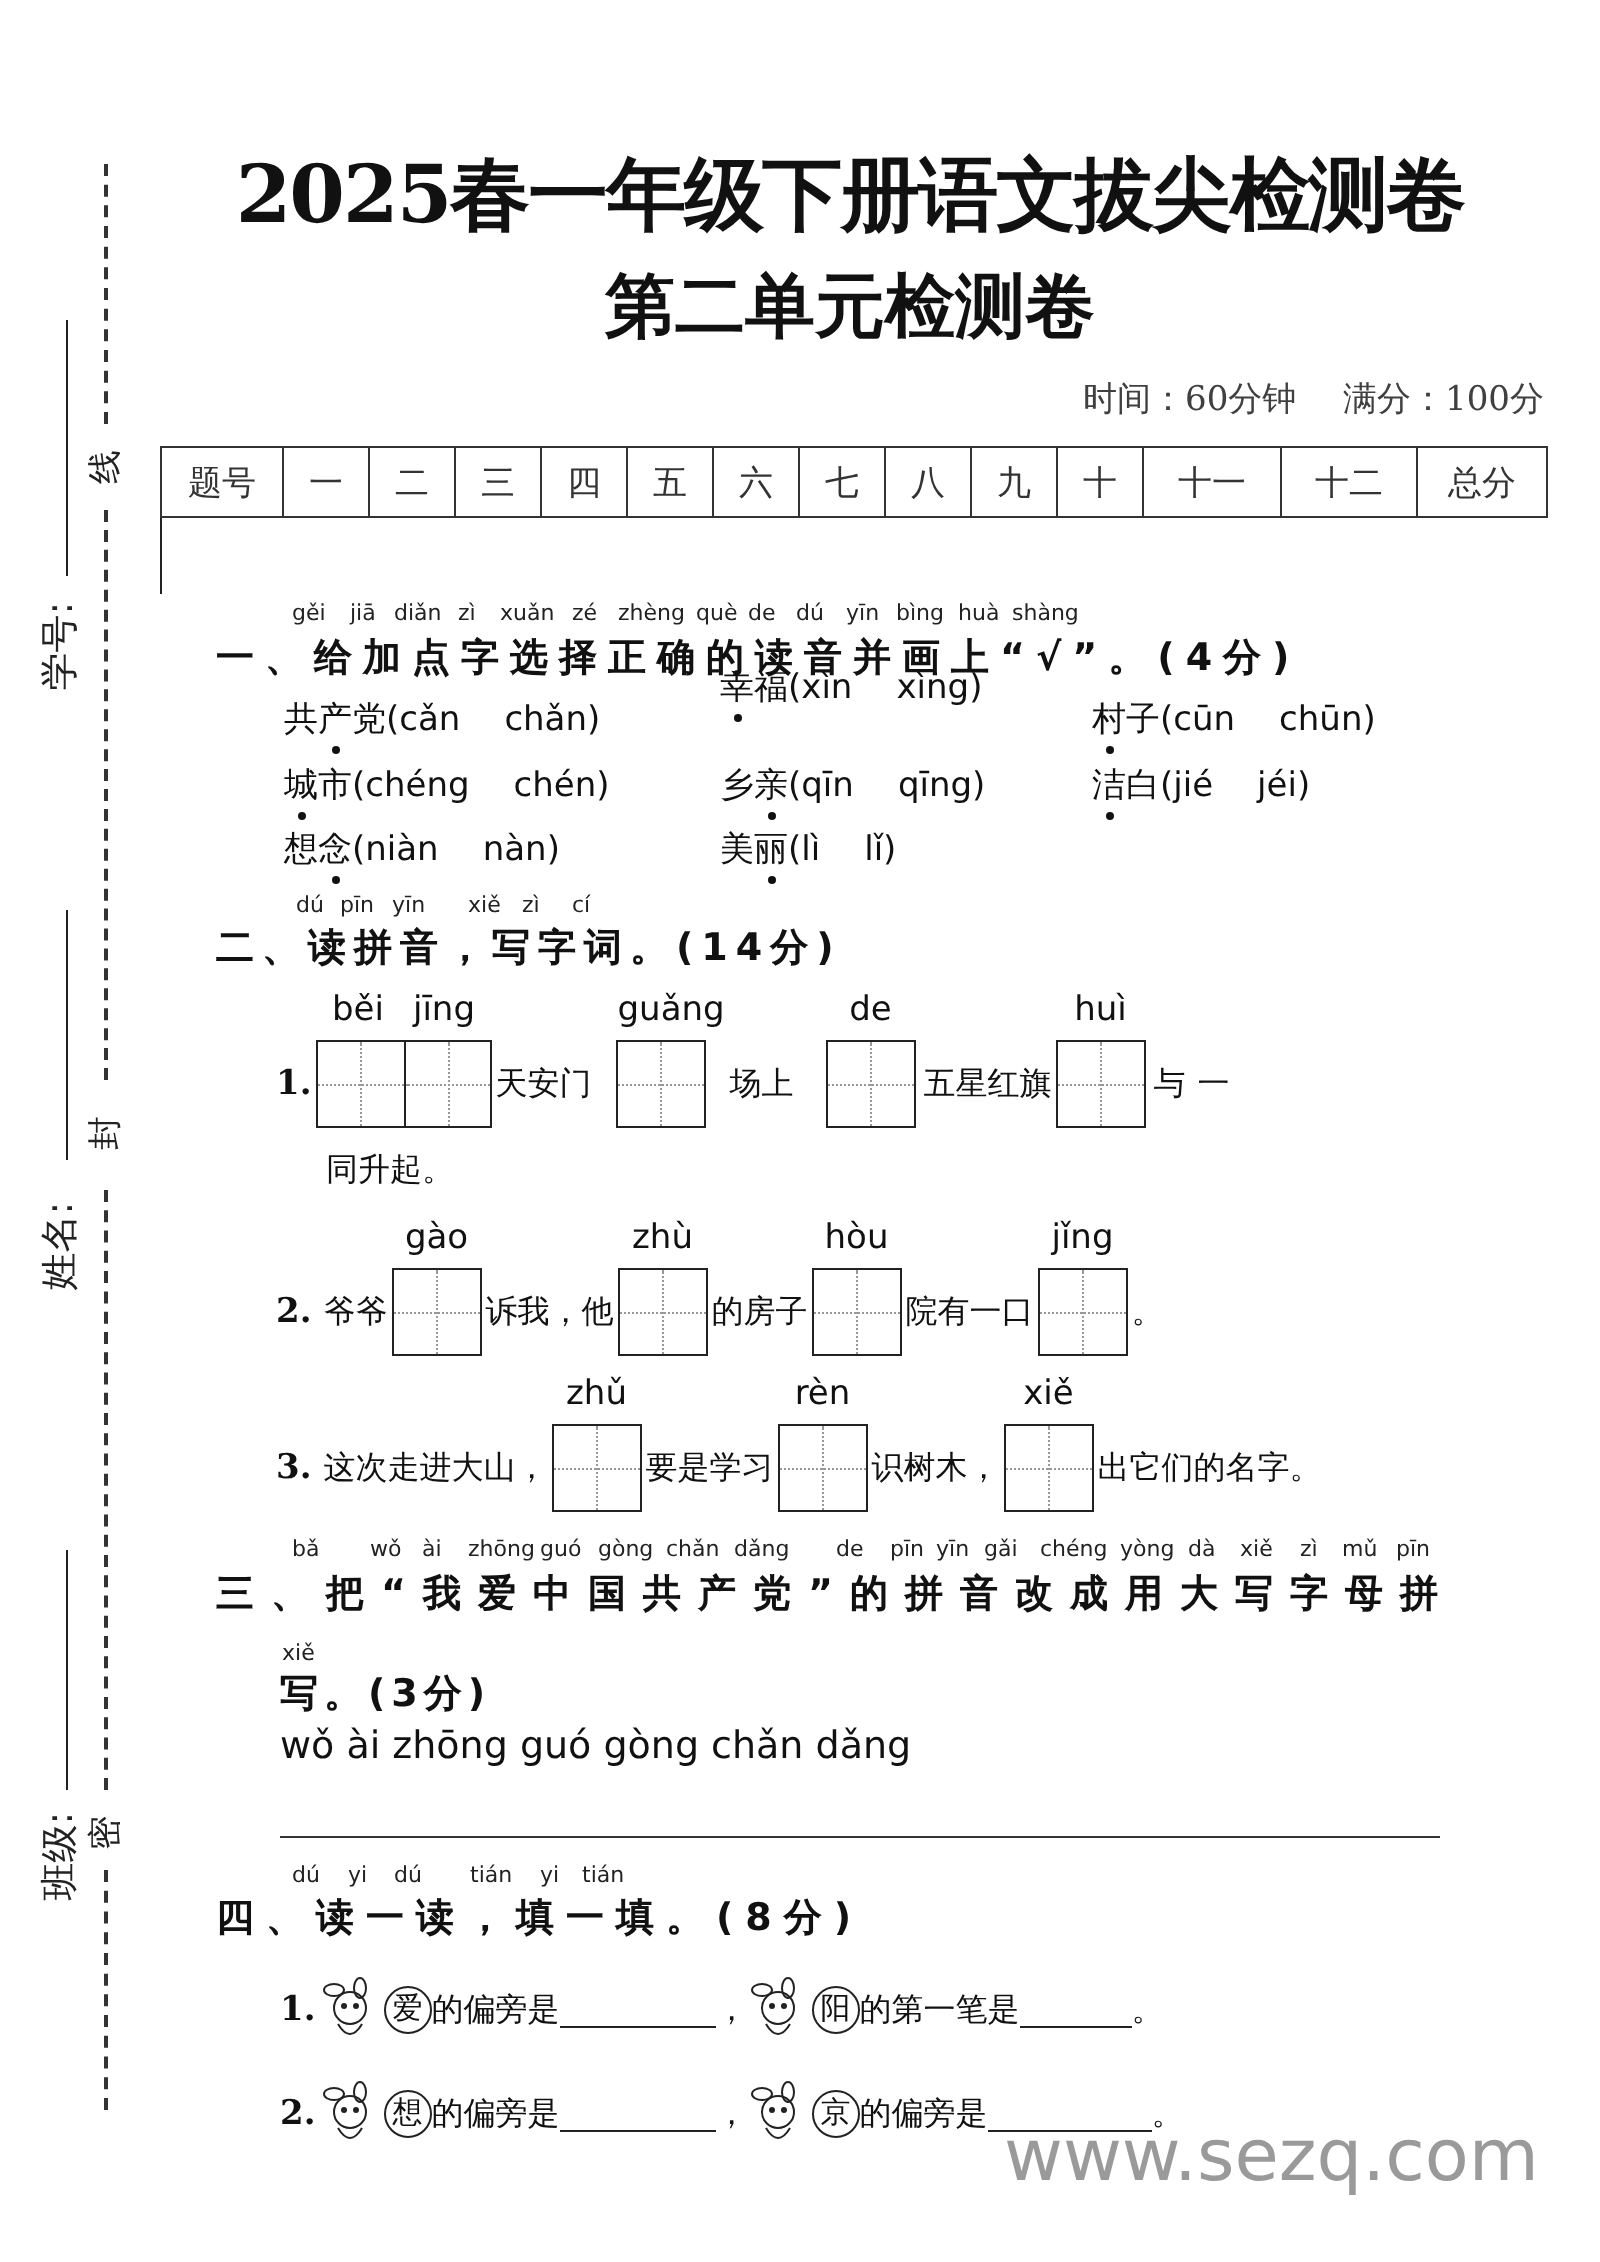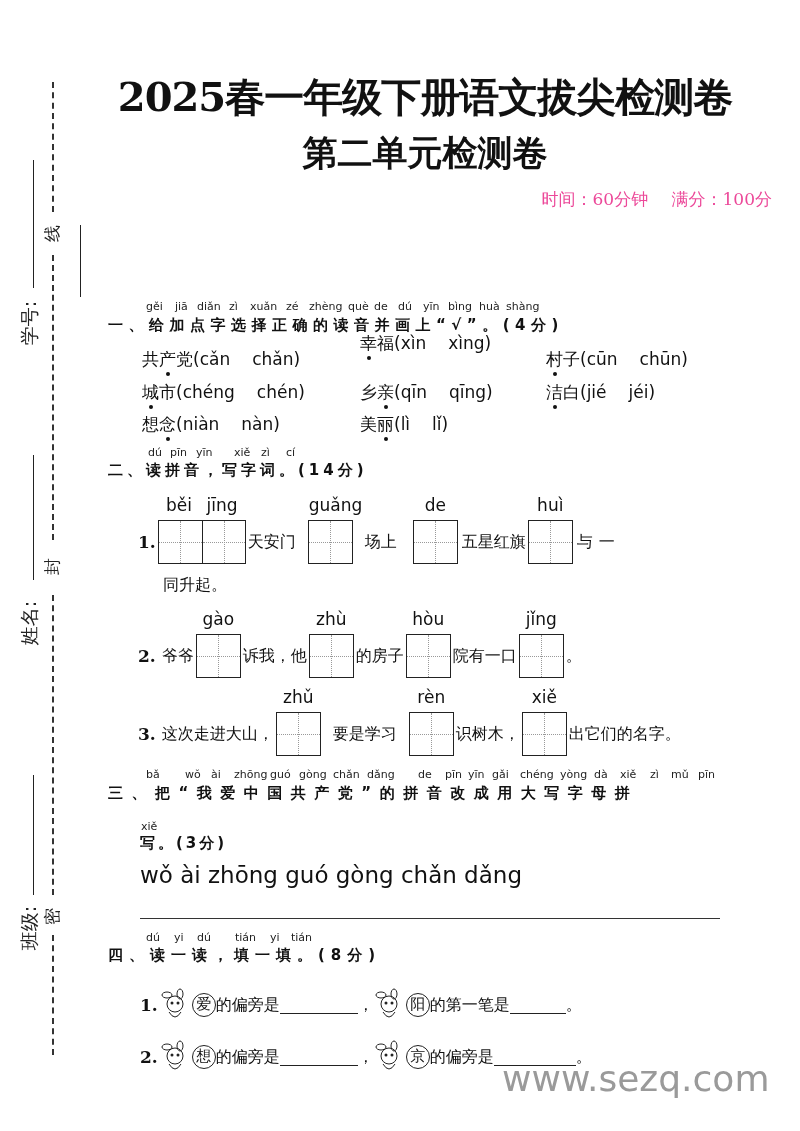--- a/index.html
+++ b/index.html
@@ -7,47 +7,47 @@
   body { position: relative; font-family: "DejaVu Serif", serif; color: #111; }
 
   
   .margin-dash { position: absolute; left: 52px; width: 0; border-left: 2px dashed #333; }
   .margin-line { position: absolute; width: 0; border-left: 1.5px solid #222; }
   .margin-seal { position: absolute; left: 44px; font-size: 17px; transform: rotate(-90deg); font-family: "DejaVu Sans", sans-serif; color: #222; }
   .margin-label { position: absolute; left: 8px; font-size: 19px; transform: rotate(-90deg); transform-origin: center; font-family: "DejaVu Sans", sans-serif; color: #222; white-space: nowrap; }
 
   .title1 { position: absolute; left: 0; width: 850px; top: 70px; text-align: center; font-size: 40px; font-weight: bold; letter-spacing: -1px; }
   .title2 { position: absolute; left: 0; width: 850px; top: 130px; text-align: center; font-size: 35px; font-weight: bold; }
-  .meta { position: absolute; right: 28px; top: 188px; font-size: 17px; color: #ec4899; }
+  .meta { position: absolute; right: 28px; top: 188px; font-size: 17px; color: #404040; }
   .meta span + span { margin-left: 18px; }
 
   table.score { position: absolute; left: 80px; top: 223px; border-collapse: collapse; font-family: "DejaVu Sans", sans-serif; font-size: 17px; color: #333; }
   table.score td { border: 1.5px solid #333; text-align: center; height: 35px; }
 
-  .sec { position: absolute; left: 108px; font-family: "DejaVu Sans", sans-serif; font-weight: bold; font-size: 15px; letter-spacing: 2px; white-space: nowrap; }
+  .sec { position: absolute; left: 108px; font-family: "DejaVu Sans", sans-serif; font-weight: bold; font-size: 19px; letter-spacing: 2px; white-space: nowrap; }
   .py-line { position: absolute; font-family: "DejaVu Sans", sans-serif; font-size: 11px; color: #222; white-space: nowrap; }
   .py-line span { position: absolute; }
 
   .opt { position: absolute; font-family: "DejaVu Sans", sans-serif; font-size: 17px; white-space: nowrap; }
   .opt .hz { font-family: "DejaVu Serif", serif; position: relative; }
   .opt .dot::after { content: ""; position: absolute; left: 50%; bottom: -7px; width: 4px; height: 4px; margin-left: -2px; border-radius: 50%; background: #111; }
   .opt .alts span + span { margin-left: 22px; }
 
   .row { position: absolute; display: flex; align-items: center; font-size: 16px; white-space: nowrap; font-family: "DejaVu Serif", serif; }
   .num { font-weight: bold; font-size: 17px; margin-right: 2px; }
   .grid { display: flex; border: 1.5px solid #222; height: 44px; position: relative; }
   .cell { width: 43px; height: 100%; position: relative; }
   .cell + .cell { border-left: 1.2px solid #222; }
   .cell::before { content: ""; position: absolute; left: 50%; top: 0; bottom: 0; border-left: 1px dotted #999; }
   .cell::after { content: ""; position: absolute; top: 50%; left: 0; right: 0; border-top: 1px dotted #999; }
   .gpy { position: absolute; top: -26px; left: 0; right: 0; text-align: center; font-family: "DejaVu Sans", sans-serif; font-size: 17px; }
   .gpy-two { display: flex; justify-content: space-around; }
 
   .answer-line { position: absolute; left: 140px; width: 580px; top: 918px; border-top: 1.5px solid #333; }
-  .plain-pinyin { position: absolute; left: 140px; top: 862px; font-family: "DejaVu Sans", sans-serif; font-size: 23px; }
+  .plain-pinyin { position: absolute; left: 140px; top: 862px; font-family: "DejaVu Sans", sans-serif; font-size: 19px; }
 
   .q4 { position: absolute; display: flex; align-items: center; font-size: 16px; white-space: nowrap; }
   .bunny { width: 30px; height: 34px; margin-right: 2px; }
   .circ { display: inline-block; width: 24px; height: 24px; border: 1.5px solid #222; border-radius: 50%; text-align: center; line-height: 21px; font-size: 15px; }
   .blank { display: inline-block; border-bottom: 1.5px solid #222; height: 18px; }
 
   .watermark { position: absolute; left: 502px; top: 1058px; font-family: "DejaVu Sans", sans-serif; font-size: 36px; color: #9a9a9a; letter-spacing: 0; }
 </style>
 </head>
 <body>
@@ -72,20 +72,36 @@
 
 <div class="title1">2025春一年级下册语文拔尖检测卷</div>
 <div class="title2">第二单元检测卷</div>
 <div class="meta">
   <span>时间：60分钟</span>
   <span>满分：100分</span>
 </div>
 
 <table class="score">
   <tbody>
+      <tr>
+    <td style="width:61px">题号</td>
+    <td style="width:43px">一</td>
+    <td style="width:43px">二</td>
+    <td style="width:43px">三</td>
+    <td style="width:43px">四</td>
+    <td style="width:43px">五</td>
+    <td style="width:43px">六</td>
+    <td style="width:43px">七</td>
+    <td style="width:43px">八</td>
+    <td style="width:43px">九</td>
+    <td style="width:43px">十</td>
+    <td style="width:69px">十一</td>
+    <td style="width:68px">十二</td>
+    <td style="width:65px">总分</td>
+  </tr>
 </tbody>
   </table>
 
 <div class="py-line" style="left:146px;top:300px;">
   <span style="left:0">gěi</span>
   <span style="left:29px">jiā</span>
   <span style="left:51px">diǎn</span>
   <span style="left:83px">zì</span>
   <span style="left:104px">xuǎn</span>
   <span style="left:140px">zé</span>
@@ -196,21 +212,21 @@
   <span style="margin-left:2px;">。</span>
 </div>
 
 <div class="row" style="left:138px;top:712px;">
   <span class="num">3.</span>
   <span style="margin:0 2px 0 4px;">这次走进大山，</span>
   <div class="grid">
     <div class="gpy">zhǔ</div>
       <div class="cell"></div>
   </div>
-  <span style="margin:0 12px;">要是学习</span>
+  <span style="margin:0 2px;">要是学习</span>
   <div class="grid">
     <div class="gpy">rèn</div>
       <div class="cell"></div>
   </div>
   <span style="margin:0 2px;">识树木，</span>
   <div class="grid">
     <div class="gpy">xiě</div>
       <div class="cell"></div>
   </div>
   <span style="margin-left:2px;">出它们的名字。</span>

